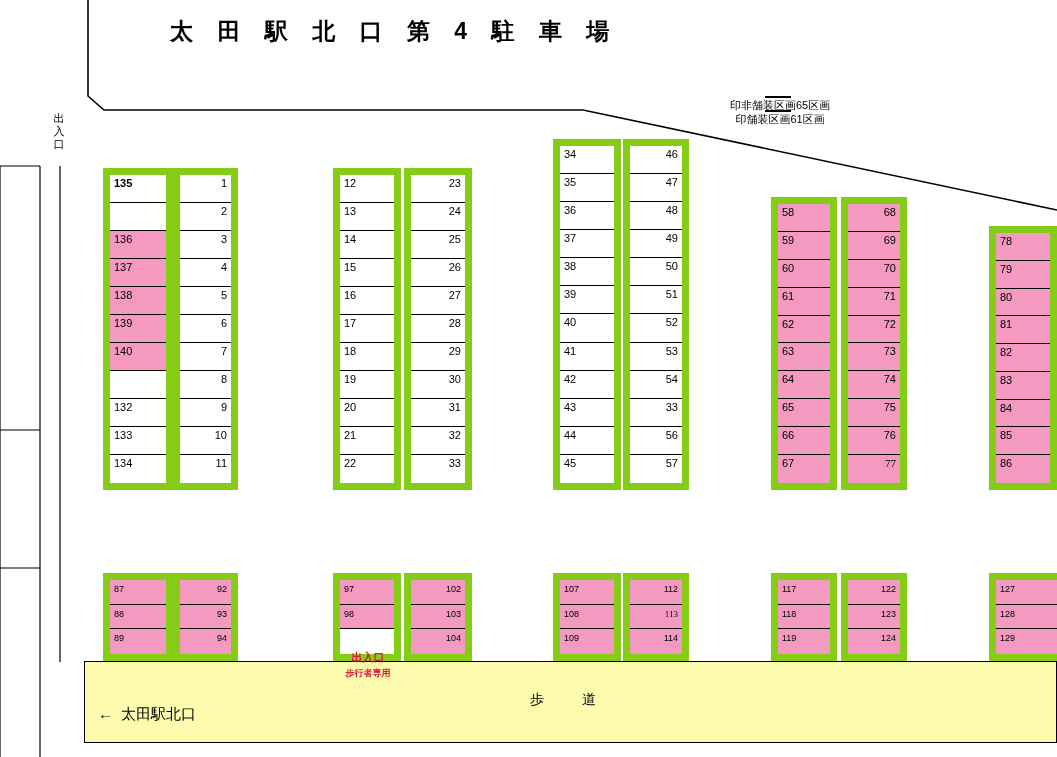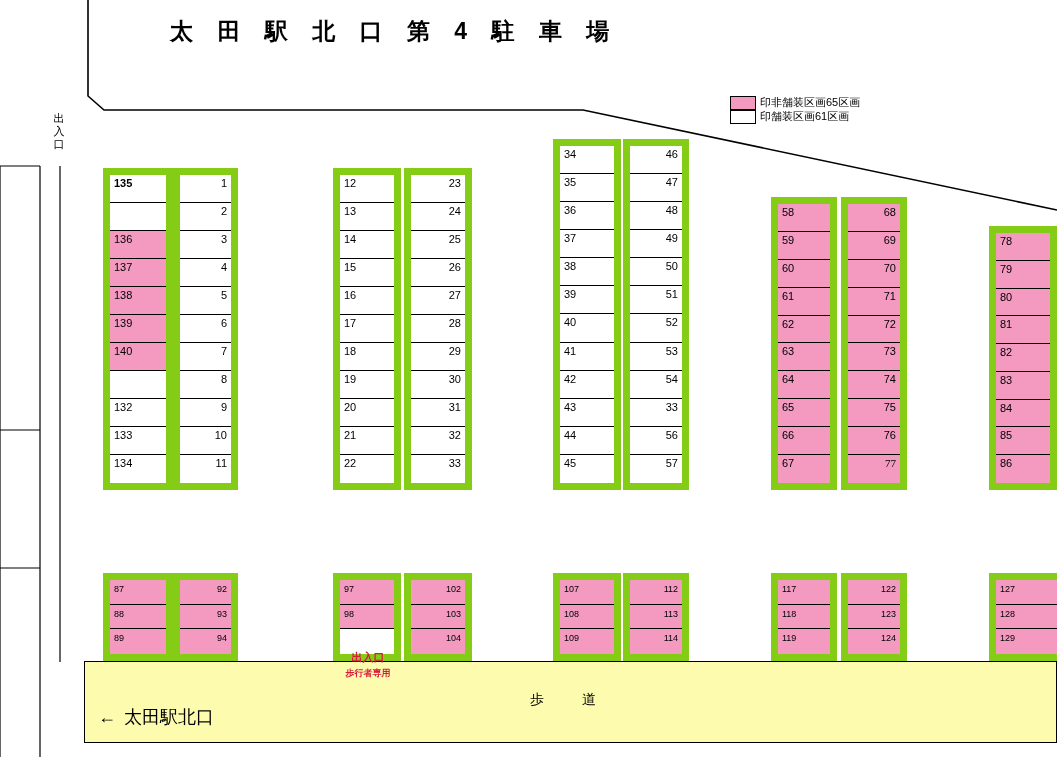--- a/index.html
+++ b/index.html
@@ -18,21 +18,21 @@
   }
 
   
   #entrance-left{
     left:52px;top:112px;width:14px;
     font-size:11px;line-height:13px;text-align:center;
   }
 
   
   #legend{left:730px;top:96px;font-size:11px;}
-  #legend .row{display:flex;align-items:center;height:13px;margin-bottom:1px;}
+  #legend .row{display:flex;align-items:center;height:13px;margin-bottom:1px;flex-direction:column;}
   #legend .sw{width:24px;height:12px;border:1px solid #000;margin-right:4px;}
   #legend .sw.pink{background:#f49ac1;}
   #legend .sw.white{background:#fff;}
 
   
   .block{position:absolute;border:7px solid #84cc16;box-sizing:border-box;background:#fff;}
   .cell{
     position:relative;box-sizing:border-box;
     border-bottom:1px solid #000;
     background:#fff;
@@ -46,21 +46,21 @@
 
   
   .small .num{font-size:9px;top:3px;}
 
   
   #sidewalk{
     left:84px;top:661px;width:973px;height:82px;
     background:#fdfcae;border:1px solid #000;box-sizing:border-box;
   }
   #sidewalk-label{left:530px;top:691px;font-size:14px;letter-spacing:12px;}
-  #station-arrow{left:98px;top:705px;font-size:18px;}
+  #station-arrow{left:98px;top:705px;font-size:15px;}
   #station-arrow .arw{margin-right:8px;}
 
   
   #entrance-mid{left:333px;top:650px;color:#d81b3c;font-size:11px;font-weight:bold;text-align:center;width:70px;}
   #entrance-mid .sub{font-size:9px;display:block;margin-top:2px;}
 
   
   #overlay{position:absolute;left:0;top:0;width:1057px;height:757px;}
 </style>
 </head>
@@ -449,21 +449,21 @@
         <span class="num">108</span>
       </div>
       <div class="cell lnum pink" style="height: 33.3333%;">
         <span class="num">109</span>
       </div>
     </div>
     <div class="block small" style="left: 623px; top: 573px; width: 66px; height: 88px;">
       <div class="cell rnum pink" style="height: 33.3333%;">
         <span class="num">112</span>
       </div>
-      <div class="cell rnum pink" style="height: 33.3333%;">
+      <div class="cell rnum pink" style="height: 33.3333%; font-family: Liberation Serif, serif;">
         <span class="num">113</span>
       </div>
       <div class="cell rnum pink" style="height: 33.3333%;">
         <span class="num">114</span>
       </div>
     </div>
     <div class="block small" style="left: 771px; top: 573px; width: 66px; height: 88px;">
       <div class="cell lnum pink" style="height: 33.3333%;">
         <span class="num">117</span>
       </div>

